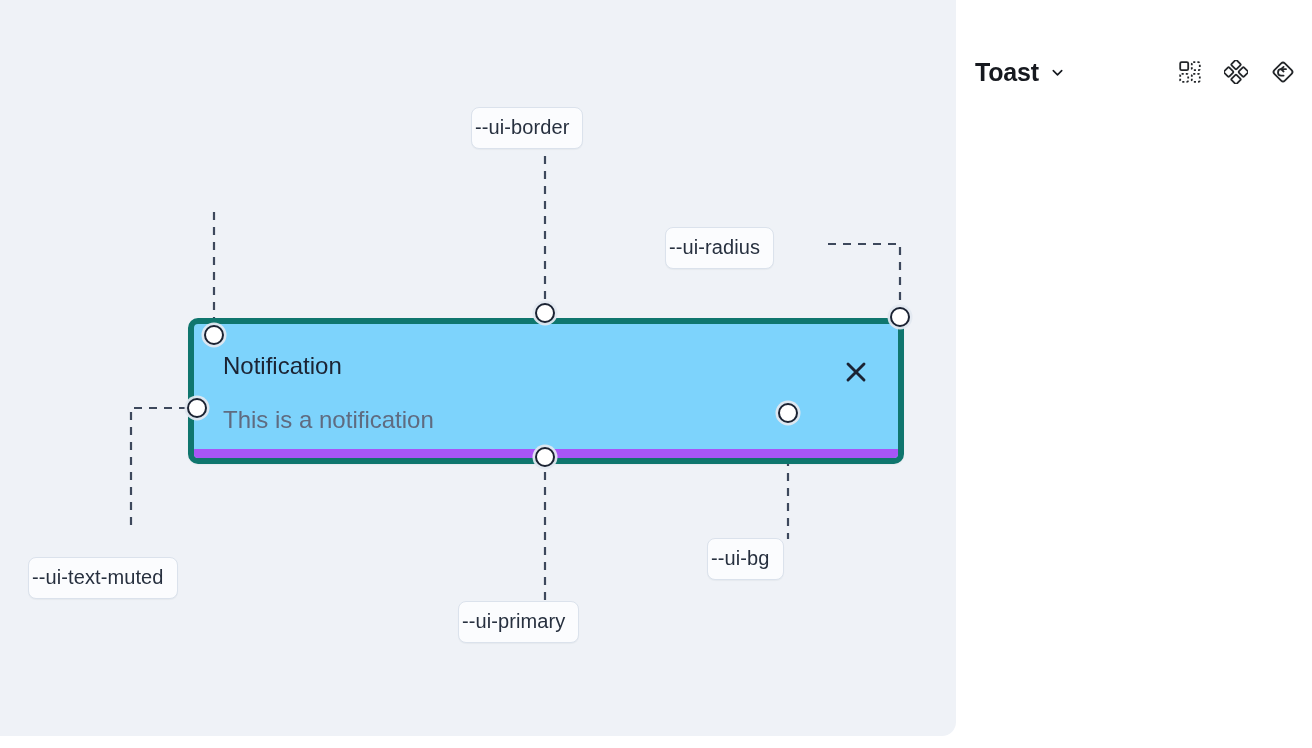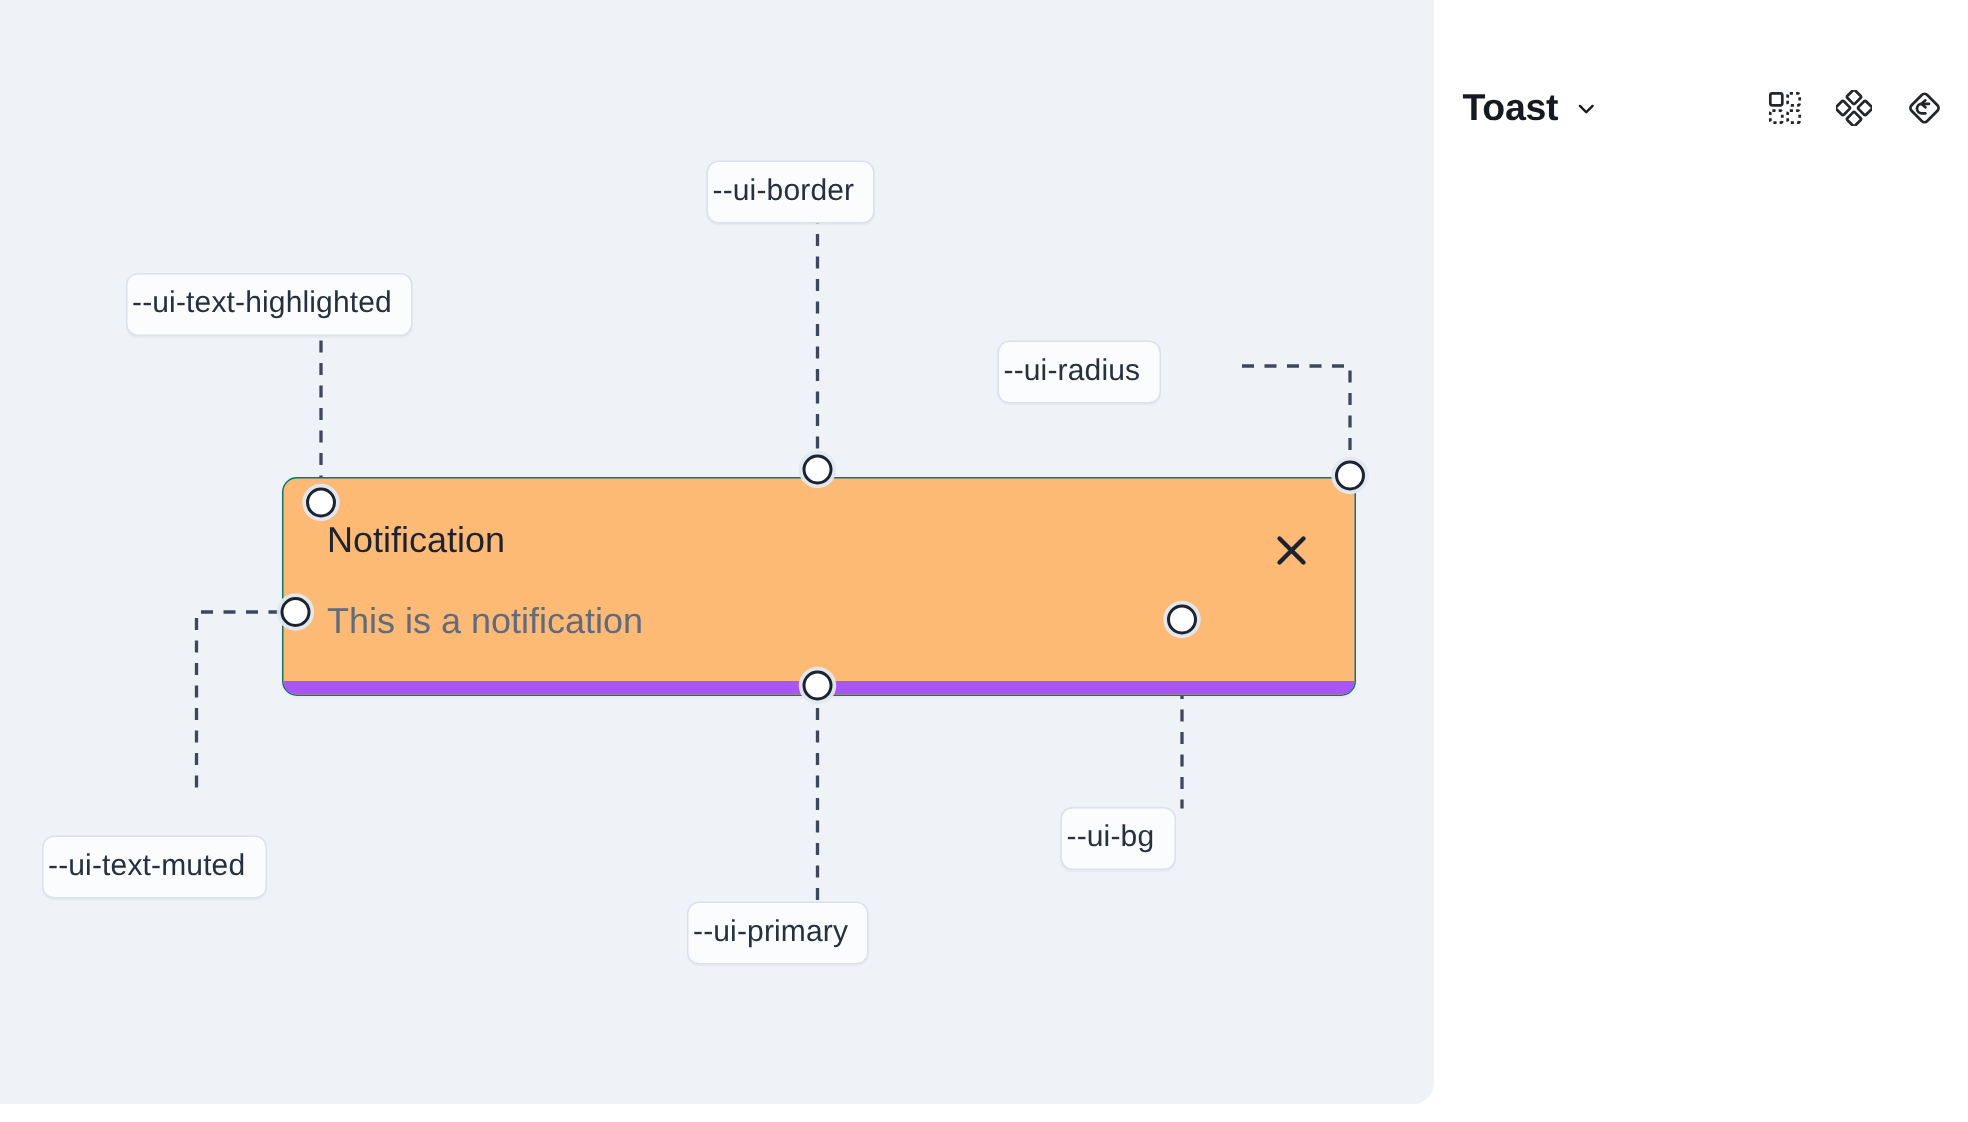--- a/index.html
+++ b/index.html
@@ -34,22 +34,22 @@
     white-space: nowrap;
     letter-spacing: .1px;
     box-shadow: 0 1px 1px rgba(30,41,59,.04);
   }
 
   
   #toast-card {
     position: absolute;
     left: 188px; top: 318px;
     width: 716px; height: 146px;
-    background: #fdba74;
-    border: 1px solid #0f766e;
+    background: #7dd3fc;
+    border: 6px solid #0f766e;
     border-radius: 10px;
     overflow: hidden;
     box-shadow: 0 1px 2px rgba(16,24,40,.04);
   }
   #toast-title {
     position: absolute; left: 29px; top: 28px;
     font-size: 24px; color: #1b2333; font-weight: 400;
   }
   #toast-desc {
     position: absolute; left: 29px; top: 82px;
@@ -126,21 +126,20 @@
       <div id="toast-title">Notification</div>
       <div id="toast-desc">This is a notification</div>
       <div id="toast-close">
         <svg viewBox="0 0 28 28" width="28" height="28">
           <path d="M6 6 L22 22 M22 6 L6 22" stroke="#1b2333" stroke-width="2.9" stroke-linecap="round" fill="none"></path>
         </svg>
       </div>
       <div id="toast-progress"></div>
     </div>
 
-    <div class="chip" style="left:84px; top:182px;">--ui-text-highlighted</div>
 
     <div class="chip" style="left:471px; top:107px;">--ui-border</div>
 
     <div class="chip" style="left:665px; top:227px;">--ui-radius</div>
 
     <div class="chip" style="left:28px; top:524px;margin-top:33px;">--ui-text-muted</div>
 
     <div class="chip" style="left:458px; top:601px;">--ui-primary</div>
 
     <div class="chip" style="left:707px; top:538px;">--ui-bg</div>

